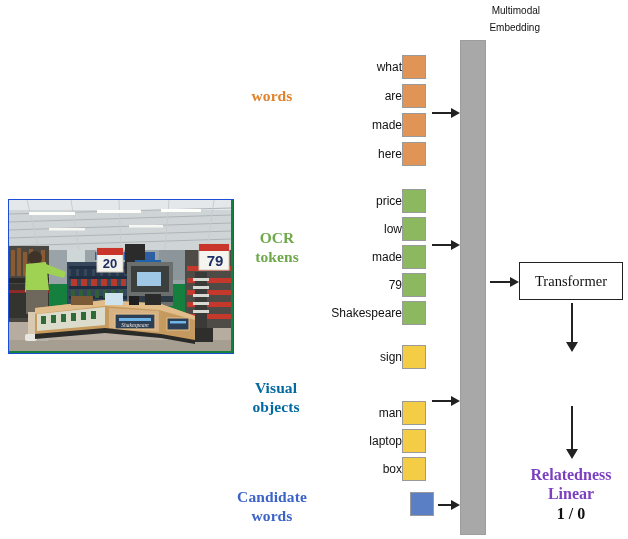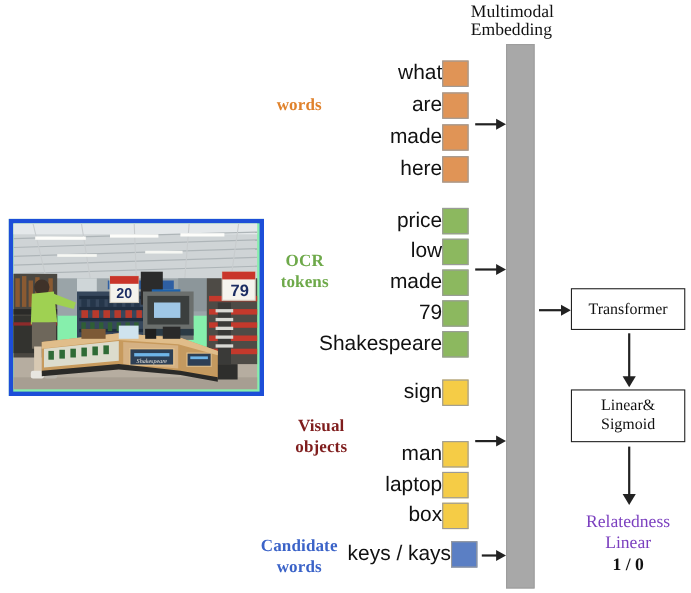--- a/index.html
+++ b/index.html
@@ -6,41 +6,41 @@
   body{
     width:628px;height:539px;position:relative;overflow:hidden;
     background:#ffffff;
     font-family:"Liberation Sans", sans-serif;
   }
   .canvas{position:absolute;left:0;top:0;width:628px;height:539px;}
 
   
   .photo{
     position:absolute;left:8px;top:199px;width:224px;height:153px;
-    border:4px solid #1d4ed8;overflow:hidden;background:#86efac;
+    border:1px solid #1d4ed8;overflow:hidden;background:#15803d;
   }
   .photo svg{display:block;}
 
   
   .grp-label{
     position:absolute;text-align:center;
     font-family:"Liberation Serif", serif;
     font-weight:bold;font-size:15.5px;line-height:19px;
     letter-spacing:.1px;
   }
   #lbl-question{left:222px;top:86px;width:100px;color:#E0822C;}
   #lbl-ocr{left:232px;top:228px;width:90px;color:#6EA94A;}
-  #lbl-visual{left:244px;top:378px;width:96px;color:#7f1d1d;}
+  #lbl-visual{left:228px;top:378px;width:96px;color:#0369a1;}
   #lbl-candidate{left:222px;top:487px;width:100px;color:#3B63C8;}
 
   
   .tok-word{
     position:absolute;right:0;text-align:right;
     font-family:"Liberation Sans", sans-serif;
-    font-size:19px;color:#111;line-height:20px;white-space:nowrap;
+    font-size:12px;color:#111;line-height:20px;white-space:nowrap;
   }
   .tok-row{position:absolute;height:26px;}
   .tok-row .wrap{position:absolute;right:34px;top:2px;}
   .sq{
     position:absolute;left:0;top:0;width:24px;height:24px;
     border:1.5px solid #9a9a9a;box-sizing:border-box;
   }
   .sq.orange{background:#E09456;}
   .sq.green{background:#8CB85F;}
   .sq.yellow{background:#F5CC46;}
@@ -63,39 +63,39 @@
     border-top:10px solid #222;left:-5px;
   }
 
   
   .embed-bar{
     position:absolute;left:460px;top:40px;width:26px;height:495px;
     background:#a8a8a8;border:1px solid #9d9d9d;box-sizing:border-box;
   }
   .embed-title{
     position:absolute;left:428px;top:2px;width:112px;
-    text-align:left;
-    font-family:Liberation Serif, serif;
-    font-size:16px;line-height:17px;color:#111;
+    text-align:right;
+    font-family:Liberation Sans, sans-serif;
+    font-size:10px;line-height:17px;color:#111;
   }
 
   
   .module{
     position:absolute;border:1.6px solid #222;background:#fff;
     box-sizing:border-box;display:flex;align-items:center;
     justify-content:center;text-align:center;
     font-family:"Liberation Serif", serif;
     font-size:14.5px;line-height:17px;color:#111;
   }
   #mod-transformer{left:519px;top:262px;width:104px;height:38px;}
   #mod-linsig{left:519px;top:354px;width:104px;height:48px;}
 
   .score-title{
     position:absolute;left:514px;top:465px;width:114px;text-align:center;
-    font-family:"Liberation Serif", serif;font-weight:normal;
+    font-family:"Liberation Serif", serif;font-weight:bold;
     font-size:16px;line-height:19px;color:#7B3FBF;
   }
   .score-value{
     position:absolute;left:514px;top:505px;width:114px;text-align:center;
     font-family:"Liberation Serif", serif;font-weight:bold;
     font-size:16px;color:#111;
   }
 </style>
 </head>
 <body>
@@ -329,21 +329,20 @@
   <div class="tok-row" style="left:240px;top:429px;width:196px;">
     <div class="wrap"><span class="tok-word" style="position:relative;">laptop</span></div>
     <div class="sq yellow" style="left:162px;"></div>
   </div>
   <div class="tok-row" style="left:240px;top:457px;width:196px;">
     <div class="wrap"><span class="tok-word" style="position:relative;">box</span></div>
     <div class="sq yellow" style="left:162px;"></div>
   </div>
 
   <div class="tok-row" style="left:240px;top:492px;width:196px;">
-    <div class="wrap" style="right:26px;"><span class="tok-word" style="position:relative;">keys / kays</span></div>
     <div class="sq blue" style="left:170px;"></div>
   </div>
 
   <div class="arrow arrow-r" style="left:432px;top:112px;">
     <div class="shaft" style="width:20px;"></div>
       <div class="head" style="left:19px;"></div>
   </div>
   <div class="arrow arrow-r" style="left:432px;top:244px;">
     <div class="shaft" style="width:20px;"></div>
       <div class="head" style="left:19px;"></div>
@@ -370,26 +369,20 @@
 
   <div class="module" id="mod-transformer">
     <span>Transformer</span>
   </div>
 
   <div class="arrow arrow-d" style="left:571px;top:303px;">
     <div class="shaft" style="height:40px;"></div>
       <div class="head" style="top:39px;"></div>
   </div>
 
-  <div class="module" id="mod-linsig">
-    <div>
-      <div>Linear&amp;</div>
-      <div>Sigmoid</div>
-    </div>
-  </div>
 
   <div class="arrow arrow-d" style="left:571px;top:406px;">
     <div class="shaft" style="height:44px;"></div>
       <div class="head" style="top:43px;"></div>
   </div>
 
   <div class="score-title">
     <div>Relatedness</div>
     <div>Linear</div>
   </div>

